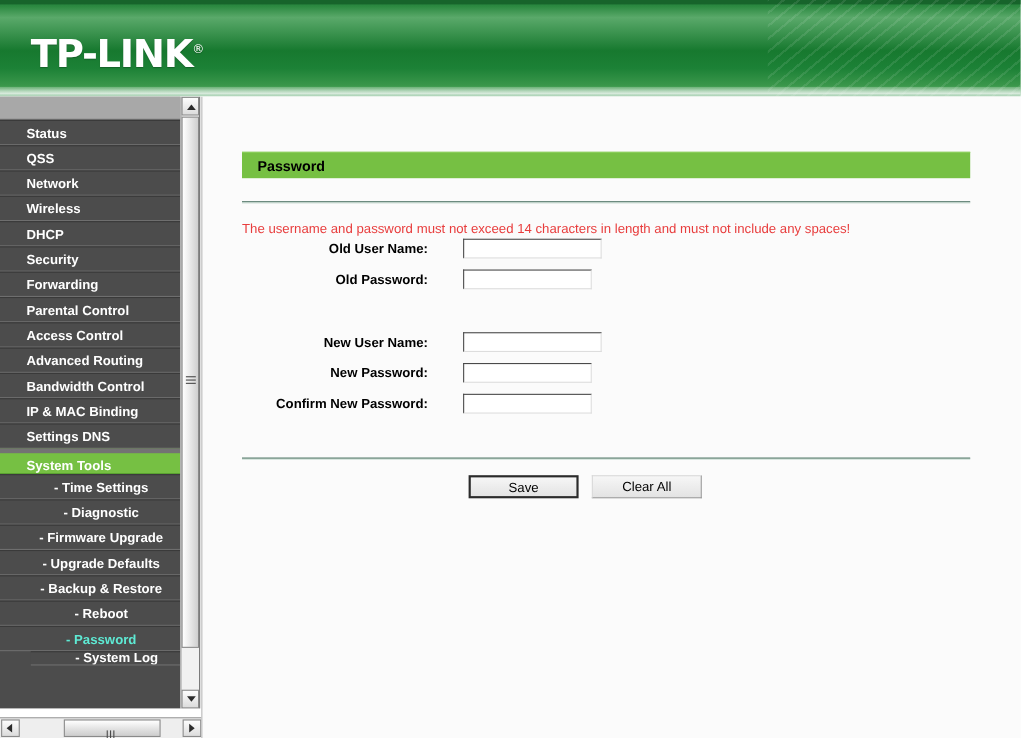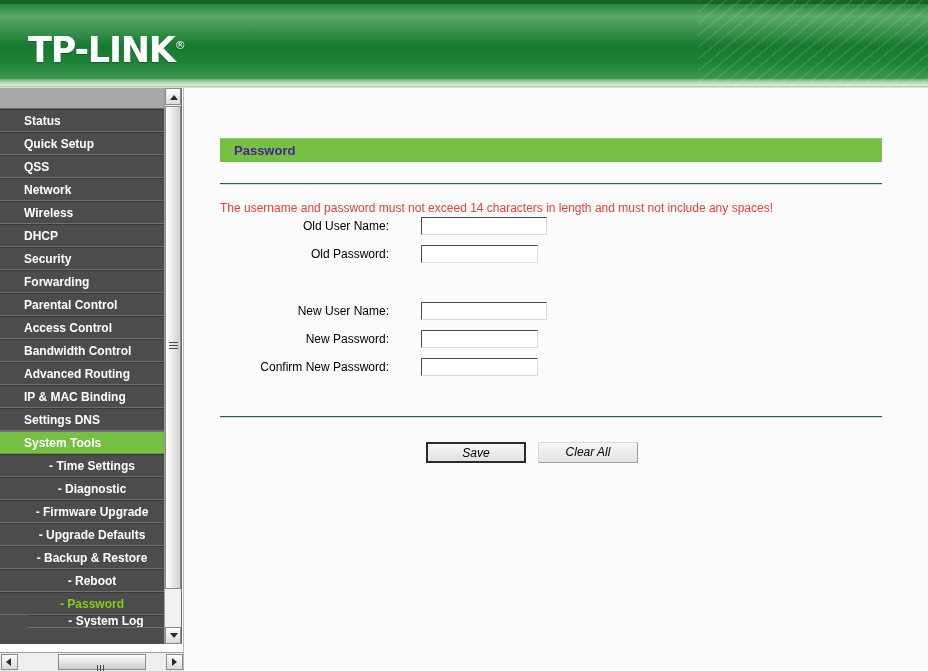--- a/index.html
+++ b/index.html
@@ -100,25 +100,25 @@
     white-space: nowrap;
     overflow: hidden;
   }
   .menu-item.sub {
     padding-left: 20px;
     text-align: center;
   }
   .menu-item.active {
     background: #76c043;
     color: #ffffff;
-    border-top: 1px solid #737373;
+    border-top: 4px solid #737373;
     border-bottom: 1px solid #5aa231;
   }
   .menu-item.current-sub {
-    color: #84cc16;
+    color: #5eead4;
   }
   .menu-item.clipped {
     height: 13px;
     line-height: 10px;
     margin-left: 28px;
   }
 
   
   .vscroll {
     position: absolute;
@@ -222,21 +222,21 @@
     height: 583px;
     background: #fbfbfb;
     border-left: 1px solid #b9b9b9;
     box-sizing: border-box;
   }
   .panel-title {
     position: absolute;
     left: 36px; top: 50px;
     width: 662px; height: 24px;
     background: #76c043;
-    color: #4c1d95;
+    color: #000000;
     font-size: 13px;
     font-weight: bold;
     line-height: 24px;
     padding-left: 14px;
     box-sizing: border-box;
     border-top: 1px solid #8ccf5c;
   }
   .divider {
     position: absolute;
     left: 36px;
@@ -260,21 +260,21 @@
     left: 36px;
     width: 662px;
     height: 22px;
   }
   .field-label {
     position: absolute;
     left: 0;
     width: 169px;
     text-align: right;
     font-size: 12px;
-    font-weight: normal;
+    font-weight: bold;
     color: #000000;
     line-height: 22px;
     white-space: nowrap;
   }
   .field-input {
     position: absolute;
     left: 201px;
     top: 2px;
     height: 18px;
     background: #ffffff;
@@ -286,22 +286,22 @@
     font-family: "Liberation Sans", sans-serif;
     font-size: 12px;
     padding: 0 3px;
     outline: none;
   }
   .w-wide { width: 126px; }
   .w-narrow { width: 117px; }
 
   .btn-row {
     position: absolute;
-    left: 36px; top: 354px;
-    width: 662px; height: 22px; font-style: italic;
+    left: 36px; top: 344px;
+    width: 662px; height: 22px;
   }
   .btn {
     position: absolute;
     top: 0;
     height: 21px;
     background: linear-gradient(to bottom, #f6f6f6, #e3e3e3);
     font-family: "Liberation Sans", sans-serif;
     font-size: 12px;
     color: #000000;
     text-align: center;
@@ -331,31 +331,30 @@
   <div class="header-botglow"></div>
   <div class="logo">
     <span>TP-LINK</span><span class="reg">®</span>
   </div>
 </div>
 
 <div class="sidebar">
   <div class="sidebar-topgap"></div>
   <div id="menu-container">
       <div class="menu-item">Status</div>
-      <div class="menu-item">Quick Setup</div>
       <div class="menu-item">QSS</div>
       <div class="menu-item">Network</div>
       <div class="menu-item">Wireless</div>
       <div class="menu-item">DHCP</div>
       <div class="menu-item">Security</div>
       <div class="menu-item">Forwarding</div>
       <div class="menu-item">Parental Control</div>
       <div class="menu-item">Access Control</div>
+      <div class="menu-item">Advanced Routing</div>
       <div class="menu-item">Bandwidth Control</div>
-      <div class="menu-item">Advanced Routing</div>
       <div class="menu-item">IP &amp; MAC Binding</div>
       <div class="menu-item">Settings DNS</div>
       <div class="menu-item active">System Tools</div>
       <div class="menu-item sub">- Time Settings</div>
       <div class="menu-item sub">- Diagnostic</div>
       <div class="menu-item sub">- Firmware Upgrade</div>
       <div class="menu-item sub">- Upgrade Defaults</div>
       <div class="menu-item sub">- Backup &amp; Restore</div>
       <div class="menu-item sub">- Reboot</div>
       <div class="menu-item sub current-sub">- Password</div>

